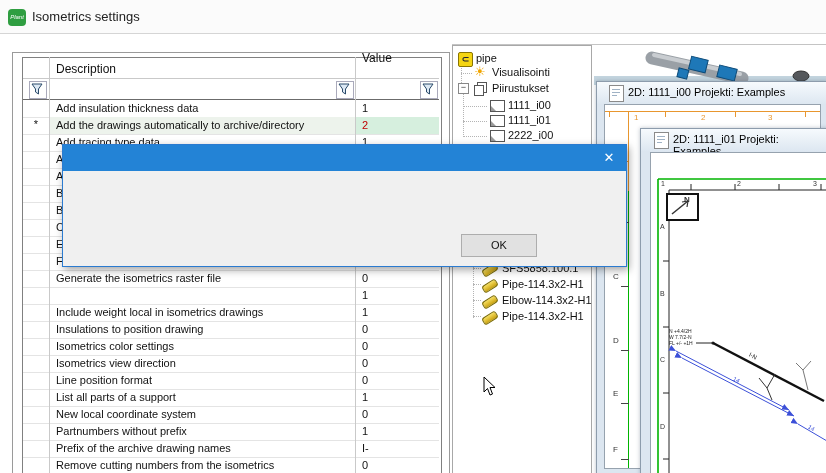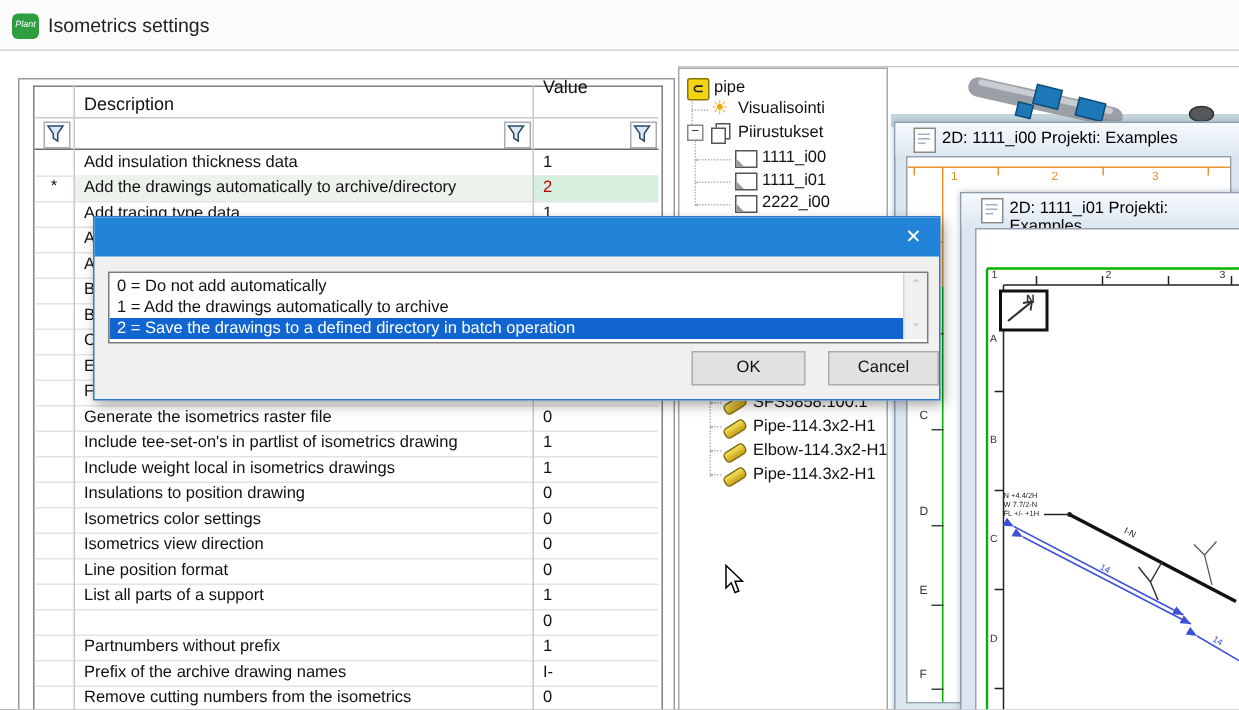--- a/index.html
+++ b/index.html
@@ -155,21 +155,20 @@
         <div class="cd">Flow</div>
         <div class="cv"></div>
       </div>
       <div class="grow" style="top: 170px;">
         <div class="cm"></div>
         <div class="cd">Generate the isometrics raster file</div>
         <div class="cv">0</div>
       </div>
       <div class="grow" style="top: 187px;">
         <div class="cm"></div>
-        <div class="cd">Include tee-set-on's in partlist of isometrics drawing</div>
         <div class="cv">1</div>
       </div>
       <div class="grow" style="top: 204px;">
         <div class="cm"></div>
         <div class="cd">Include weight local in isometrics drawings</div>
         <div class="cv">1</div>
       </div>
       <div class="grow" style="top: 221px;">
         <div class="cm"></div>
         <div class="cd">Insulations to position drawing</div>
@@ -190,20 +189,21 @@
         <div class="cd">Line position format</div>
         <div class="cv">0</div>
       </div>
       <div class="grow" style="top: 289px;">
         <div class="cm"></div>
         <div class="cd">List all parts of a support</div>
         <div class="cv">1</div>
       </div>
       <div class="grow" style="top: 306px;">
         <div class="cm"></div>
+        <div class="cd">New local coordinate system</div>
         <div class="cv">0</div>
       </div>
       <div class="grow" style="top: 323px;">
         <div class="cm"></div>
         <div class="cd">Partnumbers without prefix</div>
         <div class="cv">1</div>
       </div>
       <div class="grow" style="top: 340px;">
         <div class="cm"></div>
         <div class="cd">Prefix of the archive drawing names</div>
@@ -363,31 +363,19 @@
           <div style="position: absolute; left: 82px; top: 224px; font-size: 6px; color: rgb(60, 80, 216); transform: rotate(27deg);">14</div>
           <div style="position: absolute; left: 157px; top: 272px; font-size: 6px; color: rgb(60, 80, 216); transform: rotate(30deg);">14</div>
         </div>
     </div>
   </div>
 
   <div class="abs dialog">
     <div class="dlg-title">
       <div class="dlg-close">✕</div>
     </div>
-    <div class="listbox">
-      <div id="opts">
-          <div class="opt" style="top: 2px;">0 = Do not add automatically</div>
-          <div class="opt" style="top: 16px;">1 = Add the drawings automatically to archive</div>
-          <div class="opt sel" style="top: 30px;">2 = Save the drawings to a defined directory in batch operation</div>
-        </div>
-      <div class="lb-scroll">
-        <div style="margin-top:3px;">⌃</div>
-        <div style="margin-top:16px;">⌄</div>
-      </div>
-    </div>
     <div class="btn" style="left:398px;top:89px;width:74px;">OK</div>
-    <div class="btn" style="left:489px;top:89px;width:72px;">Cancel</div>
   </div>
 
   <svg class="abs" style="left:483px;top:376px;z-index:50;" width="14" height="21">
     <polygon points="1,1 1,16 4.5,12.5 7,19 9.5,18 7,11.5 12,11.5" fill="#fff" stroke="#000" stroke-width="1"></polygon>
   </svg>
 </div>
 
 </body></html>

